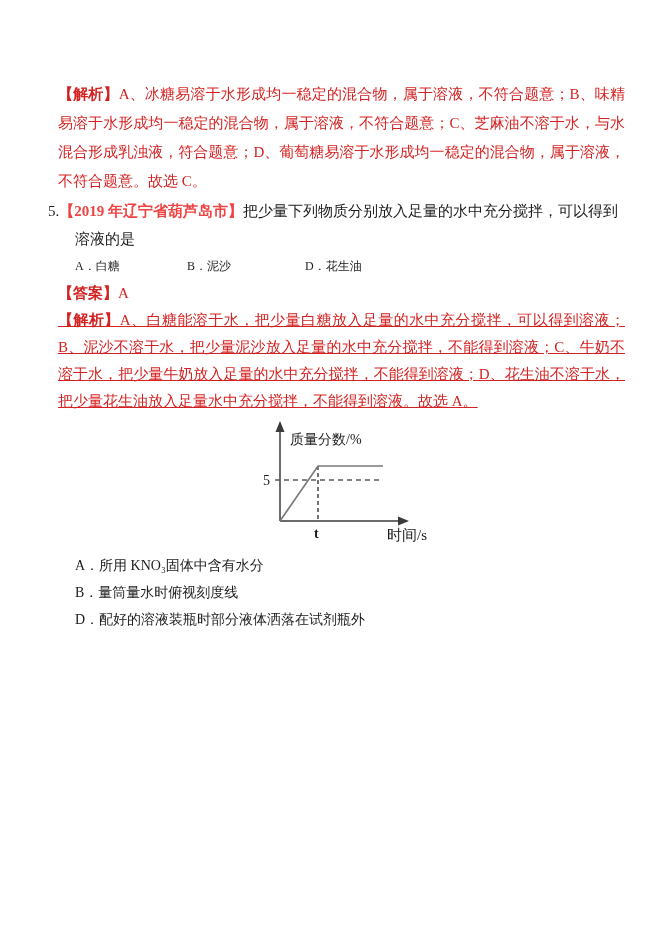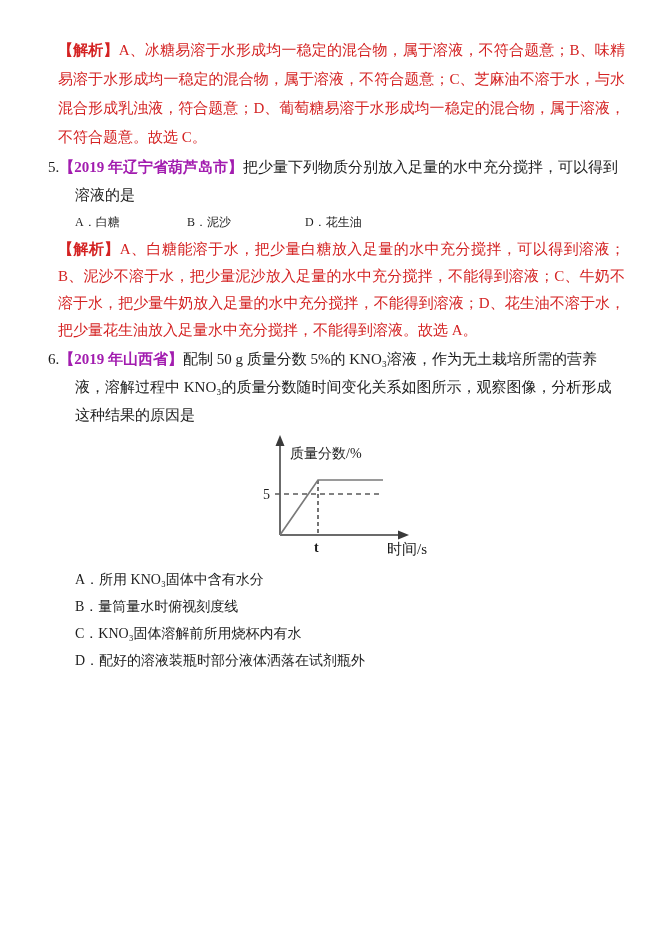--- a/index.html
+++ b/index.html
@@ -1,24 +1,24 @@
 <!DOCTYPE html>
 <html><head>
 <meta charset="utf-8">
 <style>
   html,body { margin:0; padding:0; }
   body {
     width:661px; height:935px; background:#ffffff; overflow:hidden;
     font-family:"Liberation Serif","DejaVu Serif",serif;
     color:#1c1c1c;
   }
-  .page { padding-top:36px; }
+  .page { padding-top:80px; }
   p { margin:0; }
   .red  { color:#d42222; }
-  .blue { color:#a21caf; }
+  .blue { color:#ef4444; }
   .label { font-weight:bold; }
   .para {
     margin:0 36px 0 58px;
     font-size:15px; line-height:29px; text-align:justify;
   }
   .answer-line { margin:0 36px 0 58px; font-size:15px; line-height:27px; }
   .question {
     margin:1px 36px 0 75px; text-indent:-27px;
     font-size:15px; line-height:28px;
   }
@@ -39,24 +39,24 @@
   <p class="para red"><span class="label">【解析】</span><span>A、冰糖易溶于水形成均一稳定的混合物，属于溶液，不符合题意；B、味精易溶于水形成均一稳定的混合物，属于溶液，不符合题意；C、芝麻油不溶于水，与水混合形成乳浊液，符合题意；D、葡萄糖易溶于水形成均一稳定的混合物，属于溶液，不符合题意。故选 C。</span></p>
 
   <p class="question"><span>5.</span><span class="blue label">【2019 年辽宁省葫芦岛市】</span><span>把少量下列物质分别放入足量的水中充分搅拌，可以得到溶液的是</span></p>
 
   <div class="opts-row">
     <span class="opt-a">A．白糖</span>
     <span class="opt-b">B．泥沙</span>
     <span class="opt-d">D．花生油</span>
   </div>
 
+  <p class="answer-line red"><span class="label">【答案】</span><span>A</span></p>
 
-  <p class="para red" style="line-height:27px;"><span class="label">【解析】</span><span>A、白糖能溶于水，把少量白糖放入足量的水中充分搅拌，可以得到溶液；B、泥沙不溶于水，把少量泥沙放入足量的水中充分搅拌，不能得到溶液；C、牛奶不溶于水，把少量牛奶放入足量的水中充分搅拌，不能得到溶液；D、花生油不溶于水，把少量花生油放入足量水中充分搅拌，不能得到溶液。故选 A。</span></p>
+  <p class="para red" style="line-height:27px;text-decoration:underline;"><span class="label">【解析】</span><span>A、白糖能溶于水，把少量白糖放入足量的水中充分搅拌，可以得到溶液；B、泥沙不溶于水，把少量泥沙放入足量的水中充分搅拌，不能得到溶液；C、牛奶不溶于水，把少量牛奶放入足量的水中充分搅拌，不能得到溶液；D、花生油不溶于水，把少量花生油放入足量水中充分搅拌，不能得到溶液。故选 A。</span></p>
 
-  <p class="question"><span>6.</span><span class="blue label">【2019 年山西省】</span><span>配制 50 g 质量分数 5%的 KNO₃溶液，作为无土栽培所需的营养液，溶解过程中 KNO₃的质量分数随时间变化关系如图所示，观察图像，分析形成这种结果的原因是</span></p>
 
   <div class="chart-wrap">
     <svg width="212" height="126" viewBox="0 0 212 126">
 
       <line x1="28" y1="103" x2="28" y2="12" stroke="#3a3a3a" stroke-width="1.5"></line>
       <polygon points="28,3 23.5,14 32.5,14" fill="#3a3a3a"></polygon>
       <line x1="28" y1="103" x2="148" y2="103" stroke="#3a3a3a" stroke-width="1.5"></line>
       <polygon points="157,103 146,98.5 146,107.5" fill="#3a3a3a"></polygon>
 
       <line x1="23" y1="62" x2="129" y2="62" stroke="#5a5a5a" stroke-width="1.3" stroke-dasharray="5 4"></line>
@@ -67,21 +67,20 @@
       <text x="11" y="67" font-size="14">5</text>
       <text x="38" y="26" font-size="14">质量分数/%</text>
       <text x="62" y="120" font-size="14" font-weight="bold">t</text>
       <text x="155" y="122" font-size="15" text-anchor="middle">时间/s</text>
     </svg>
   </div>
 
   <div class="opts-col">
     <div>A．所用 KNO₃固体中含有水分</div>
     <div>B．量筒量水时俯视刻度线</div>
-    <div>C．KNO₃固体溶解前所用烧杯内有水</div>
     <div>D．配好的溶液装瓶时部分液体洒落在试剂瓶外</div>
   </div>
 
 
 
   <p class="question"></p>
 
 </div>
 
 </body></html>

